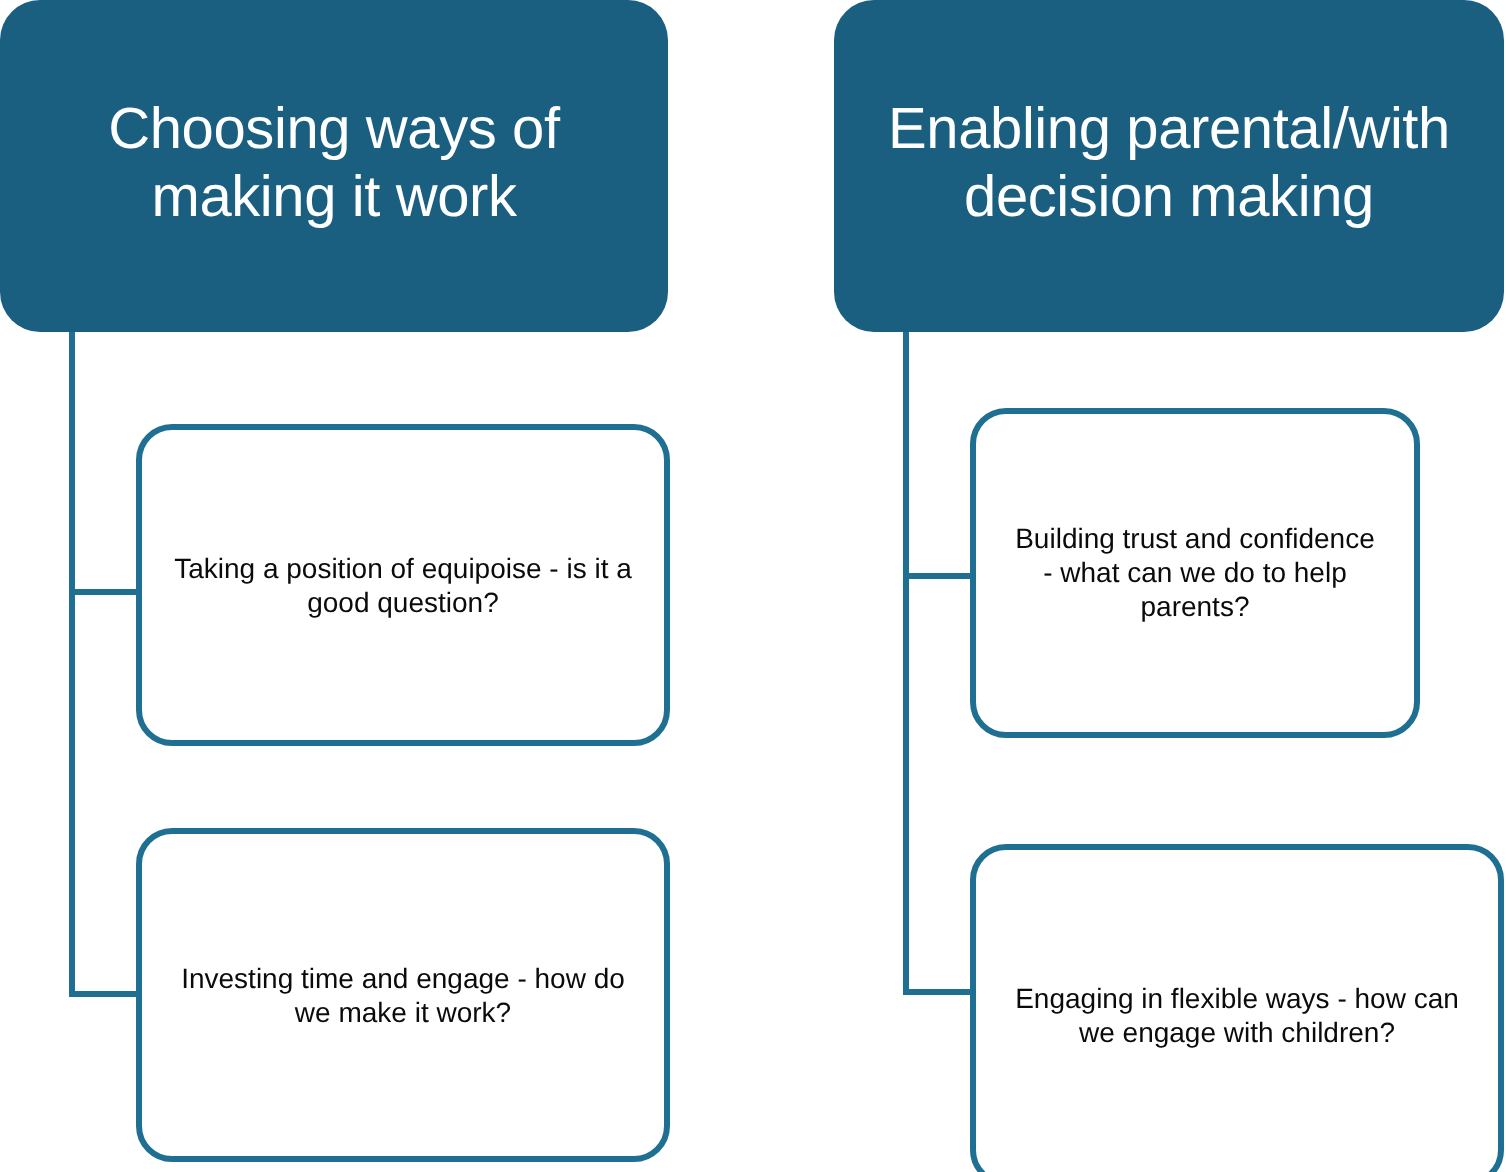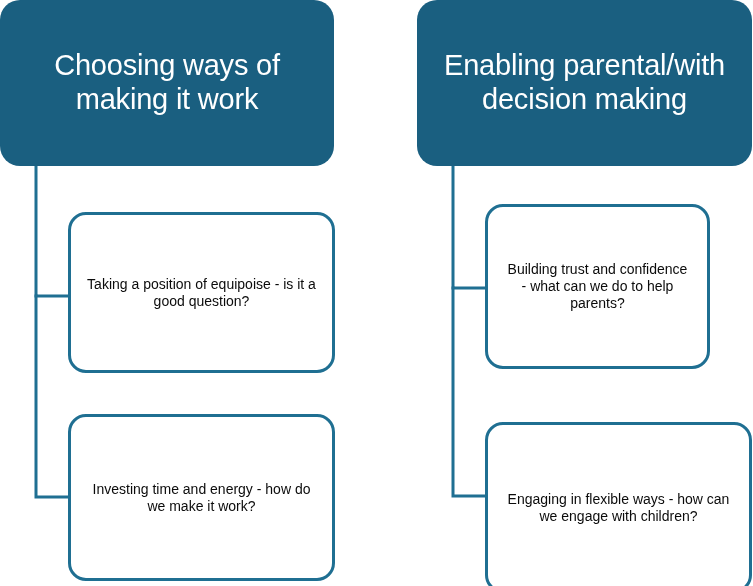--- a/index.html
+++ b/index.html
@@ -90,21 +90,21 @@
 
   <div class="node header-node" id="header-left">
     <span class="node-text">Choosing ways of making it work</span>
   </div>
 
   <div class="node child-node" id="child-left-1">
     <span class="node-text">Taking a position of equipoise - is it a good question?</span>
   </div>
 
   <div class="node child-node" id="child-left-2">
-    <span class="node-text">Investing time and energy - how do we make it work?</span>
+    <span class="node-text">Investing time and engage - how do we make it work?</span>
   </div>
 
   <div class="node header-node" id="header-right">
     <span class="node-text">Enabling parental/with decision making</span>
   </div>
 
   <div class="node child-node" id="child-right-1">
     <span class="node-text">Building trust and confidence - what can we do to help parents?</span>
   </div>
 

